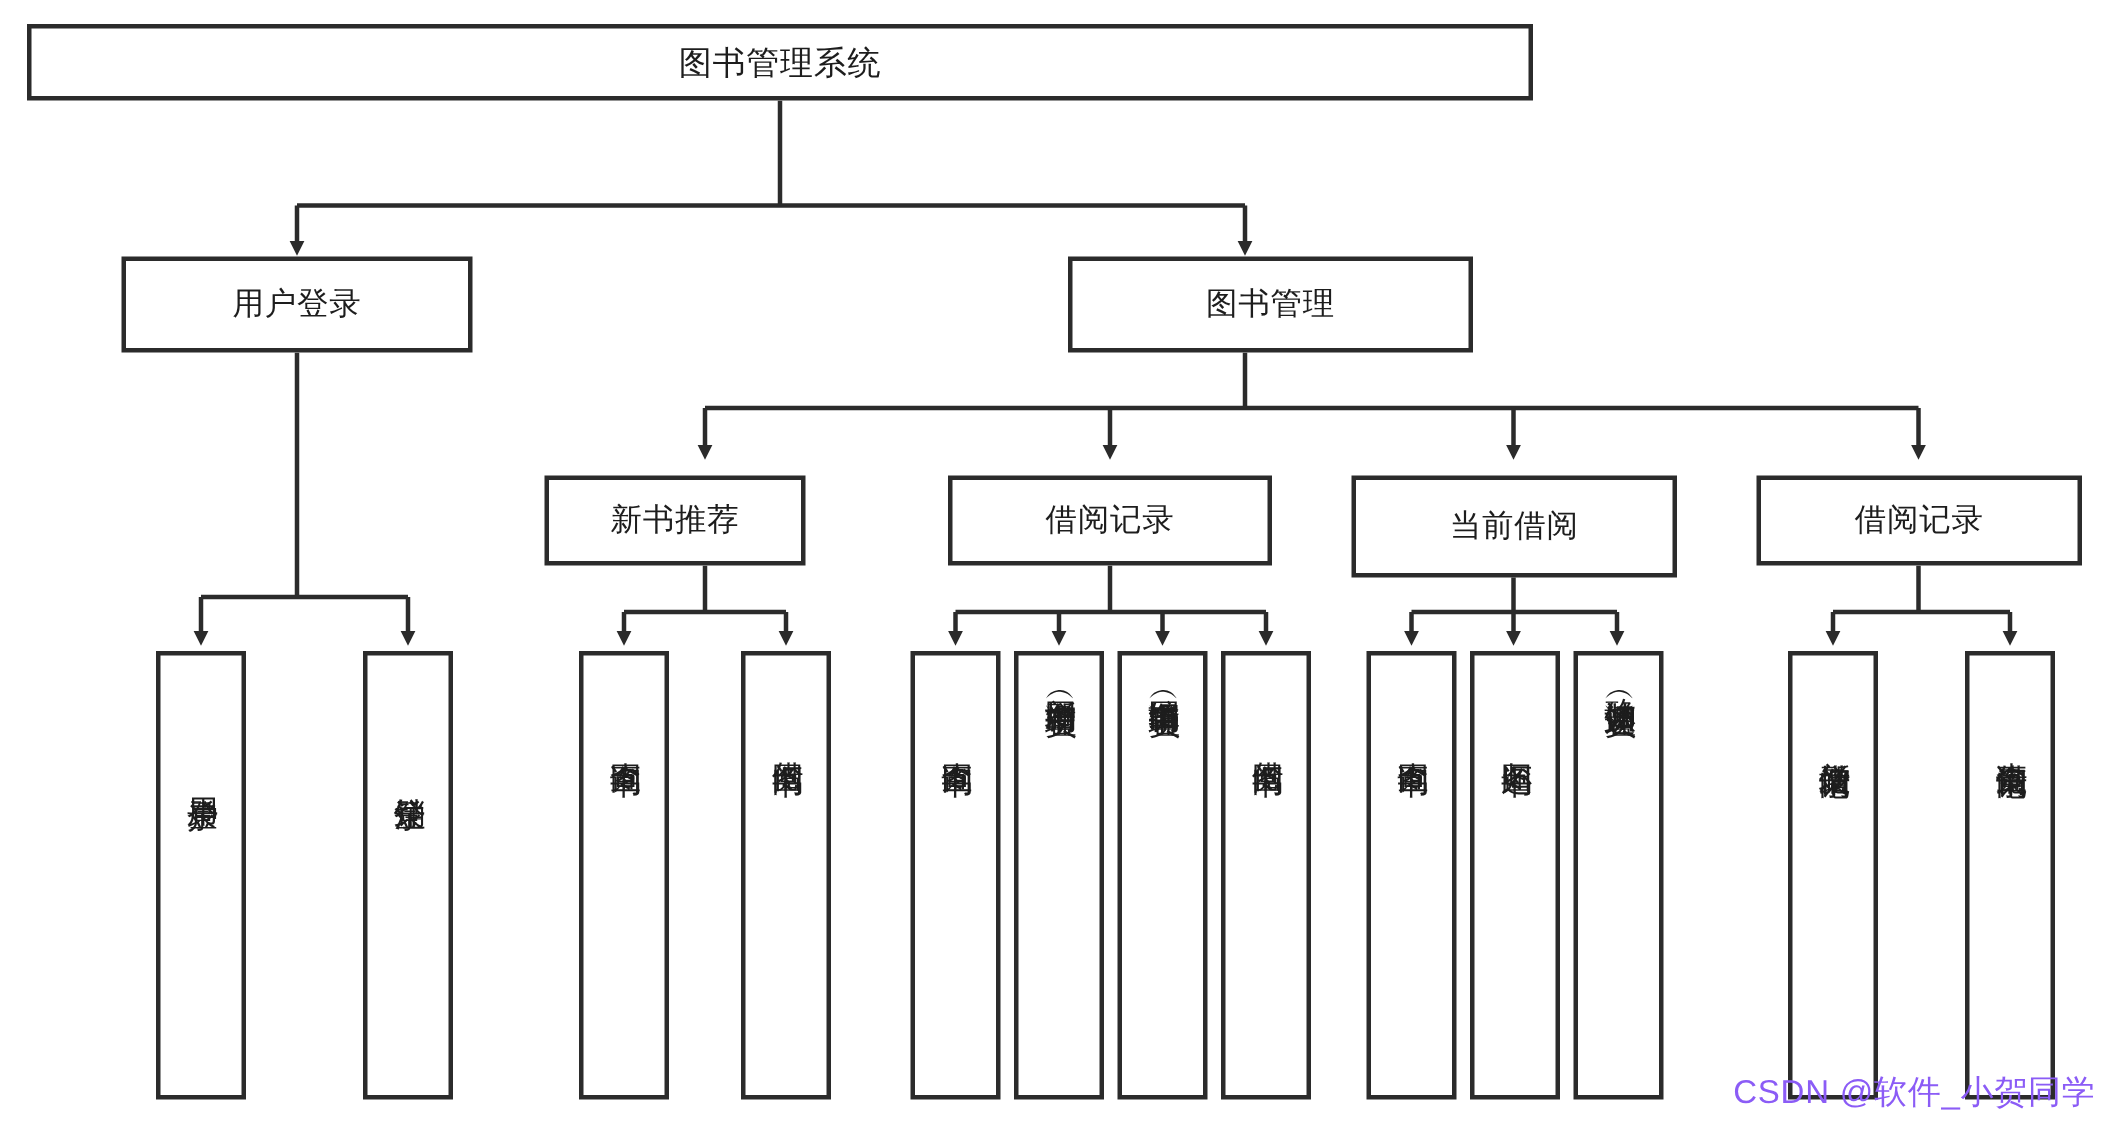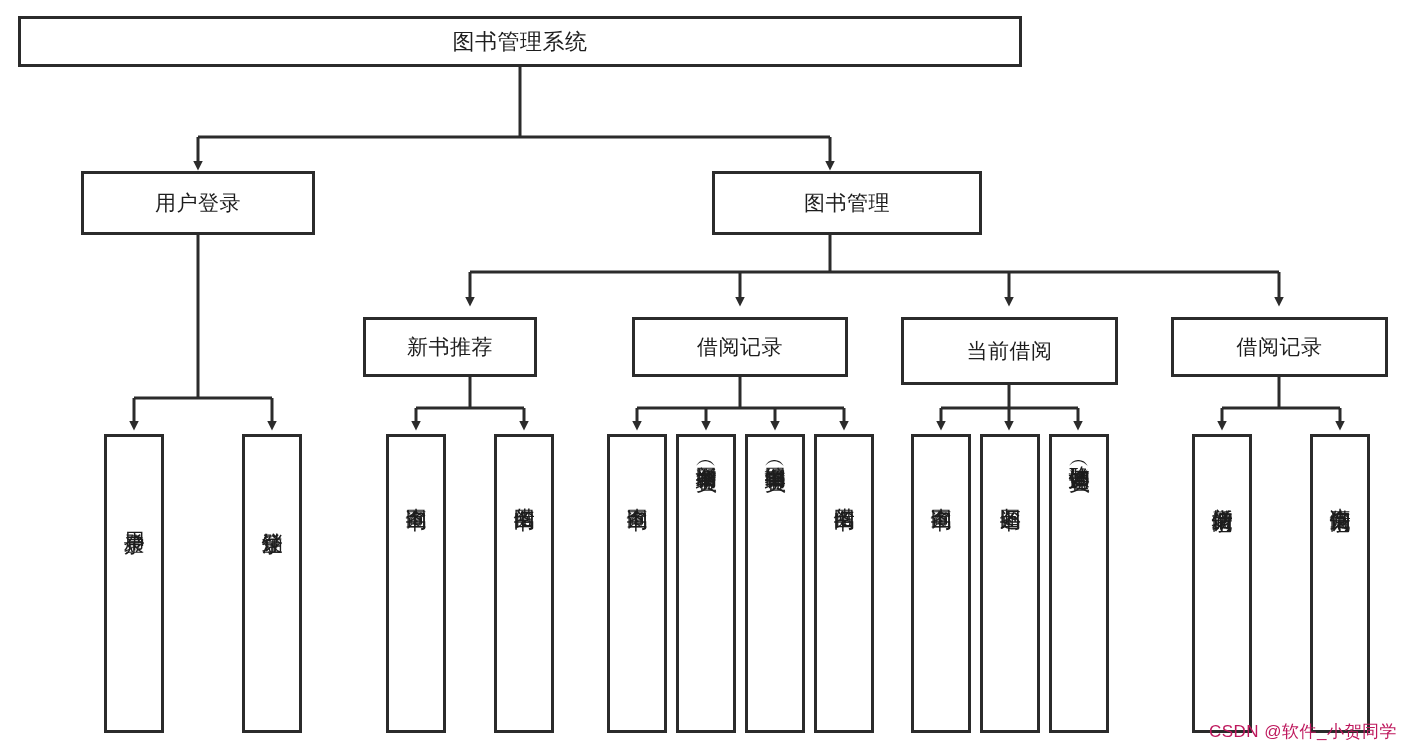--- a/index.html
+++ b/index.html
@@ -64,22 +64,22 @@
   .node.leaf.mid2 .label {
     padding-top: 46px;
   }
   .node.leaf.top .label {
     padding-top: 4px;
   }
   #watermark {
     position: absolute;
     right: 8px;
     bottom: 4px;
-    font-size: 17px;
-    color: #be185d;
+    font-size: 22px;
+    color: #8b5cf6;
     letter-spacing: 0.5px;
     z-index: 5;
     white-space: nowrap;
   }
 </style>
 </head>
 <body>
 
 <div id="canvas">
 

